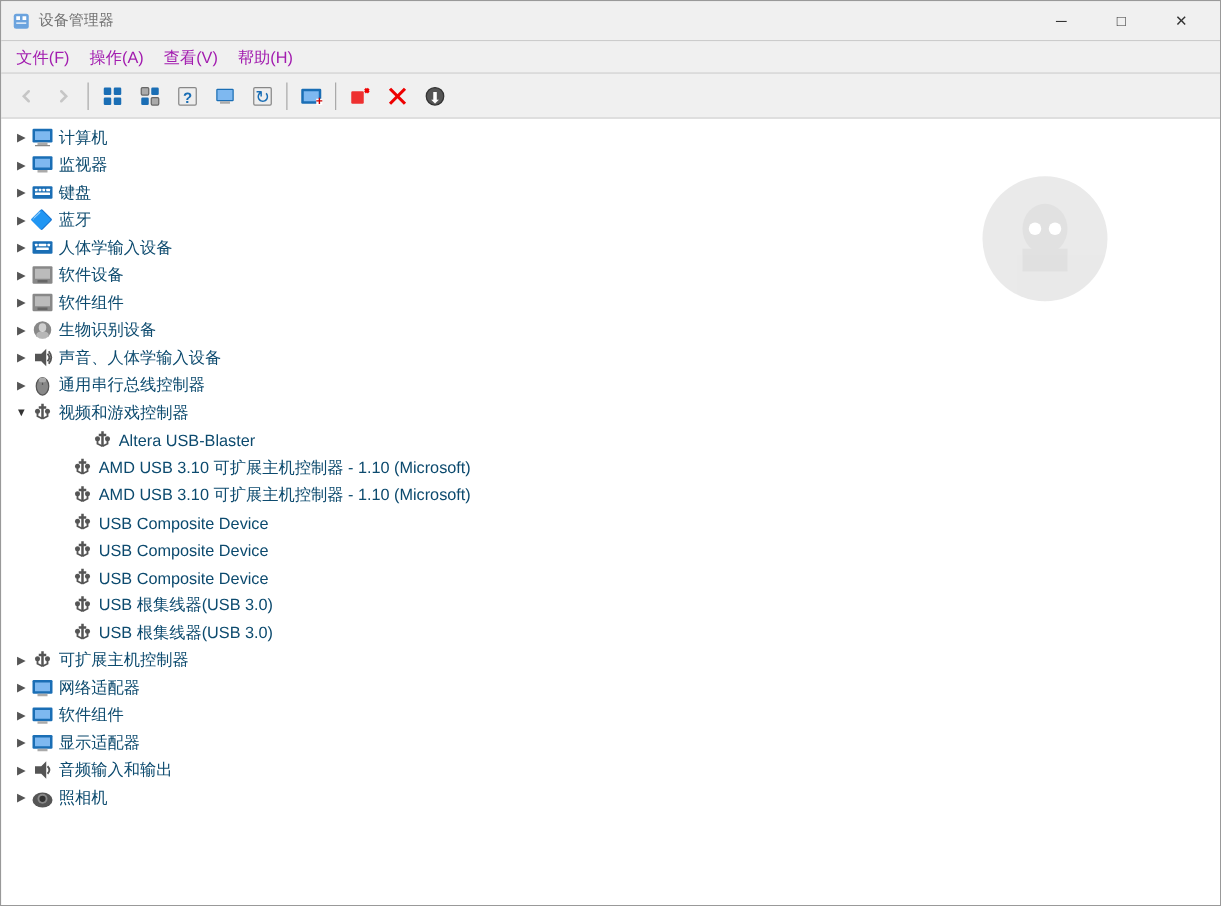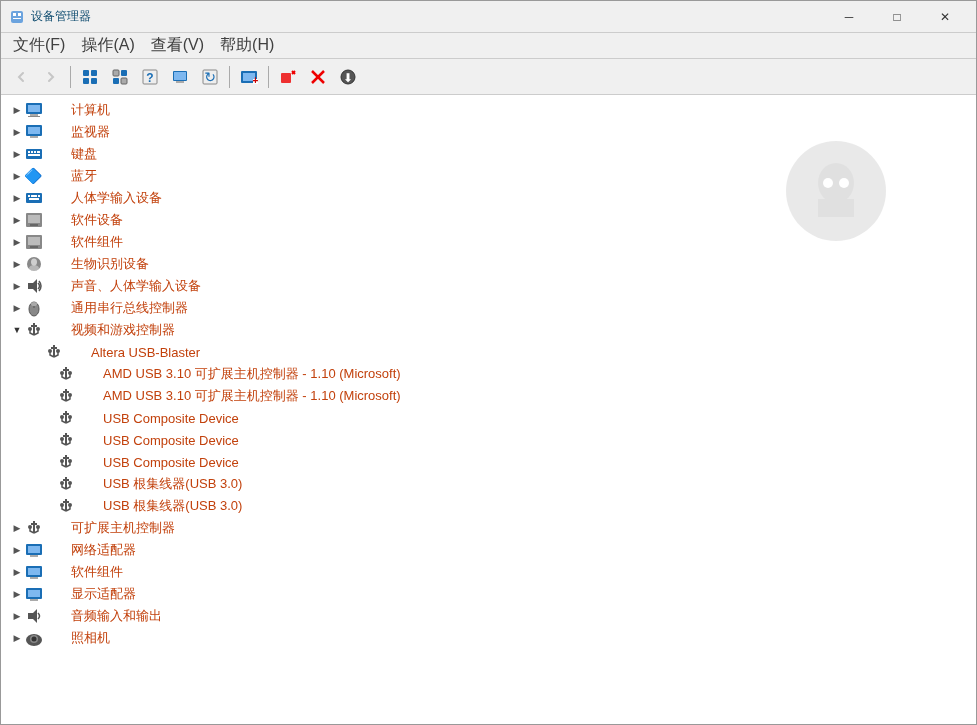--- a/index.html
+++ b/index.html
@@ -37,21 +37,21 @@
       width: 16px;
       height: 16px;
       margin-right: 6px;
       display: flex;
       align-items: center;
       justify-content: center;
     }
     .title-bar-text {
       flex: 1;
       font-size: 12px;
-      color: #0c4a6e;
+      color: #737373;
     }
     .title-bar-buttons {
       display: flex;
       gap: 2px;
     }
     .title-btn {
       width: 46px;
       height: 32px;
       display: flex;
       align-items: center;
@@ -67,22 +67,22 @@
       height: 26px;
       display: flex;
       align-items: center;
       padding: 0 4px;
       border-bottom: 1px solid #ccc;
       background: #f0f0f0;
     }
     .menu-item {
       padding: 2px 8px;
       cursor: pointer;
-      font-size: 16px;
-      color: #404040;
+      font-size: 13px;
+      color: #a21caf;
     }
     
     .toolbar {
       height: 36px;
       display: flex;
       align-items: center;
       padding: 2px 6px;
       border-bottom: 1px solid #ccc;
       background: #f0f0f0;
       gap: 2px;
@@ -148,22 +148,21 @@
       height: 18px;
       display: flex;
       align-items: center;
       justify-content: center;
       margin-right: 4px;
       font-size: 13px;
       flex-shrink: 0;
     }
     .item-label {
       font-size: 13px;
-      color: #c2410c;
-      margin-left: 24px;
+      color: #0c4a6e;
     }
     
     .ghost-watermark {
       position: absolute;
       right: 80px;
       top: 130px;
       width: 120px;
       height: 120px;
       display: flex;
       align-items: center;
@@ -433,21 +432,21 @@
               <path d="M6,5 L12,5" stroke="#555" stroke-width="2"></path>
               <circle cx="5" cy="8" r="2" fill="#555"></circle>
               <circle cx="13" cy="8" r="2" fill="#555"></circle>
               <path d="M5,8 L5,12 L9,14" stroke="#555" stroke-width="1.5" fill="none"></path>
               <path d="M13,8 L13,12 L9,14" stroke="#555" stroke-width="1.5" fill="none"></path>
             </svg>
         </span>
         <span class="item-label">视频和游戏控制器</span>
       </div>
 
-      <div class="tree-item" style="padding-left: 28px;">
+      <div class="tree-item" style="padding-left: 56px;">
         <span class="expand-placeholder"></span>
         <span class="item-icon">
           <svg width="18" height="18" viewBox="0 0 18 18">
               <path d="M9,2 L9,14" stroke="#555" stroke-width="2"></path>
               <path d="M6,5 L12,5" stroke="#555" stroke-width="2"></path>
               <circle cx="5" cy="8" r="2" fill="#555"></circle>
               <circle cx="13" cy="8" r="2" fill="#555"></circle>
               <path d="M5,8 L5,12 L9,14" stroke="#555" stroke-width="1.5" fill="none"></path>
               <path d="M13,8 L13,12 L9,14" stroke="#555" stroke-width="1.5" fill="none"></path>
             </svg>

